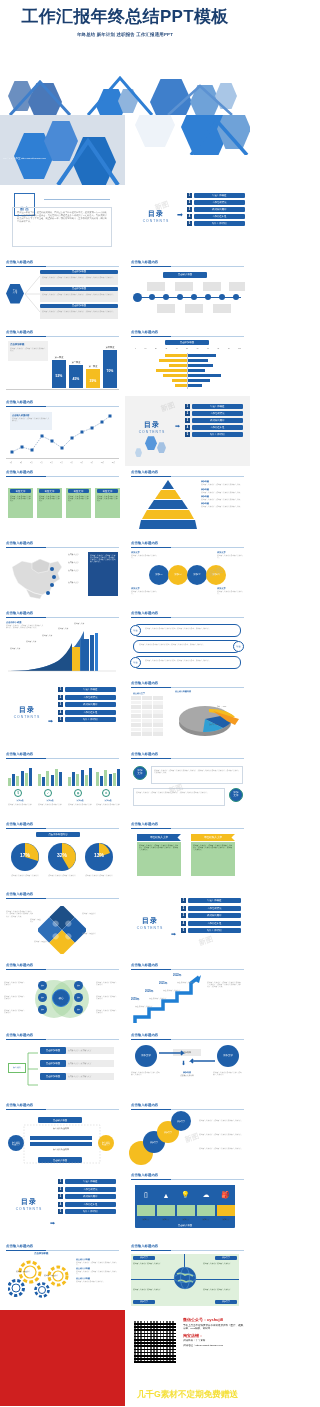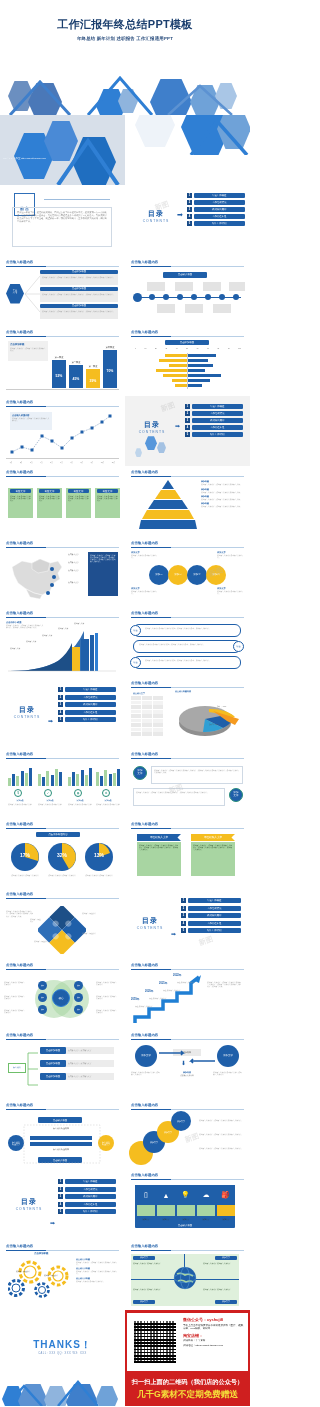--- a/index.html
+++ b/index.html
@@ -13,21 +13,21 @@
   .page { width:250px; position:relative; }
 
   
   .cover { width:250px; height:115px; background:#fff; position:relative; overflow:hidden; }
   .cover-title {
     text-align:center; color:#2f7fd4; font-weight:bold;
     font-size:27px; letter-spacing:1px; padding-top:24px; line-height:1;
   }
   .cover-sub {
     text-align:center; color:#1a3e6e; font-weight:bold;
-    font-size:11px; margin-top:17px; letter-spacing:.3px;
+    font-size:17px; margin-top:5px; letter-spacing:.3px;
   }
   .cover-sub2 {
     text-align:center; color:#25497a; font-weight:bold;
     font-size:4.4px; margin-top:4px; letter-spacing:.2px;
   }
   .hexrow { position:absolute; bottom:0; left:0; width:250px; height:45px; }
   .hex {
     position:absolute;
     clip-path:polygon(25% 0%,75% 0%,100% 50%,75% 100%,25% 100%,0% 50%);
   }
@@ -986,35 +986,20 @@
           <ellipse cx="12" cy="12" rx="11" ry="4.5" fill="none" stroke="#5fa0d8" stroke-width=".5"></ellipse>
           <ellipse cx="12" cy="12" rx="4.5" ry="11" fill="none" stroke="#5fa0d8" stroke-width=".5"></ellipse>
         </svg>
         <div class="tiny2" style="position:absolute;left:8px;top:22px;width:34px;color:#3a5a3a">点击输入文字内容 点击输入文字内容</div>
         <div class="tiny2" style="position:absolute;left:78px;top:22px;width:34px;color:#3a5a3a">点击输入文字内容 点击输入文字内容</div>
         <div class="tiny2" style="position:absolute;left:8px;top:48px;width:34px;color:#3a5a3a">点击输入文字内容 点击输入文字内容</div>
         <div class="tiny2" style="position:absolute;left:78px;top:48px;width:34px;color:#3a5a3a">点击输入文字内容 点击输入文字内容</div>
       </div>
     </div>
 
-    <div class="cell">
-      <div class="slide" style="height:96px">
-        <div style="position:absolute;left:0;top:28px;width:125px;text-align:center;font-size:10px;color:#2f7fd4;font-weight:bold;letter-spacing:1px">THANKS！</div>
-        <div style="position:absolute;left:0;top:42px;width:125px;text-align:center;font-size:2.6px;color:#6b8fc0;letter-spacing:.5px">CALL: XXX    QQ: XXX    WX: XXX</div>
-        <div class="hex" style="left:2px;bottom:-6px;width:22px;height:26px;background:#2f7fd4"></div>
-        <div class="hex" style="left:18px;bottom:-12px;width:30px;height:34px;background:#5c92d2"></div>
-        <div class="hex" style="left:44px;bottom:-8px;width:24px;height:28px;background:#8fb4dd"></div>
-        <div class="hex" style="left:66px;bottom:-14px;width:32px;height:36px;background:#3f7fcb"></div>
-        <div class="hex" style="left:96px;bottom:-6px;width:22px;height:26px;background:#6fa2d8"></div>
-        <svg style="position:absolute;left:0;bottom:0;width:125px;height:30px" viewBox="0 0 125 30">
-          <path d="M6 30 L24 10 L42 30" fill="none" stroke="#2f7fd4" stroke-width="2.5"></path>
-          <path d="M58 30 L78 6 L98 30" fill="none" stroke="#2f7fd4" stroke-width="2.5"></path>
-        </svg>
-      </div>
-    </div>
 
     <div class="cell">
       <div class="slide" style="height:96px;background:#cf1f1f"></div>
     </div>
 
   </div>
 
   <div class="ad-inner">
     <div class="qr"></div>
     <div class="adtxt">

